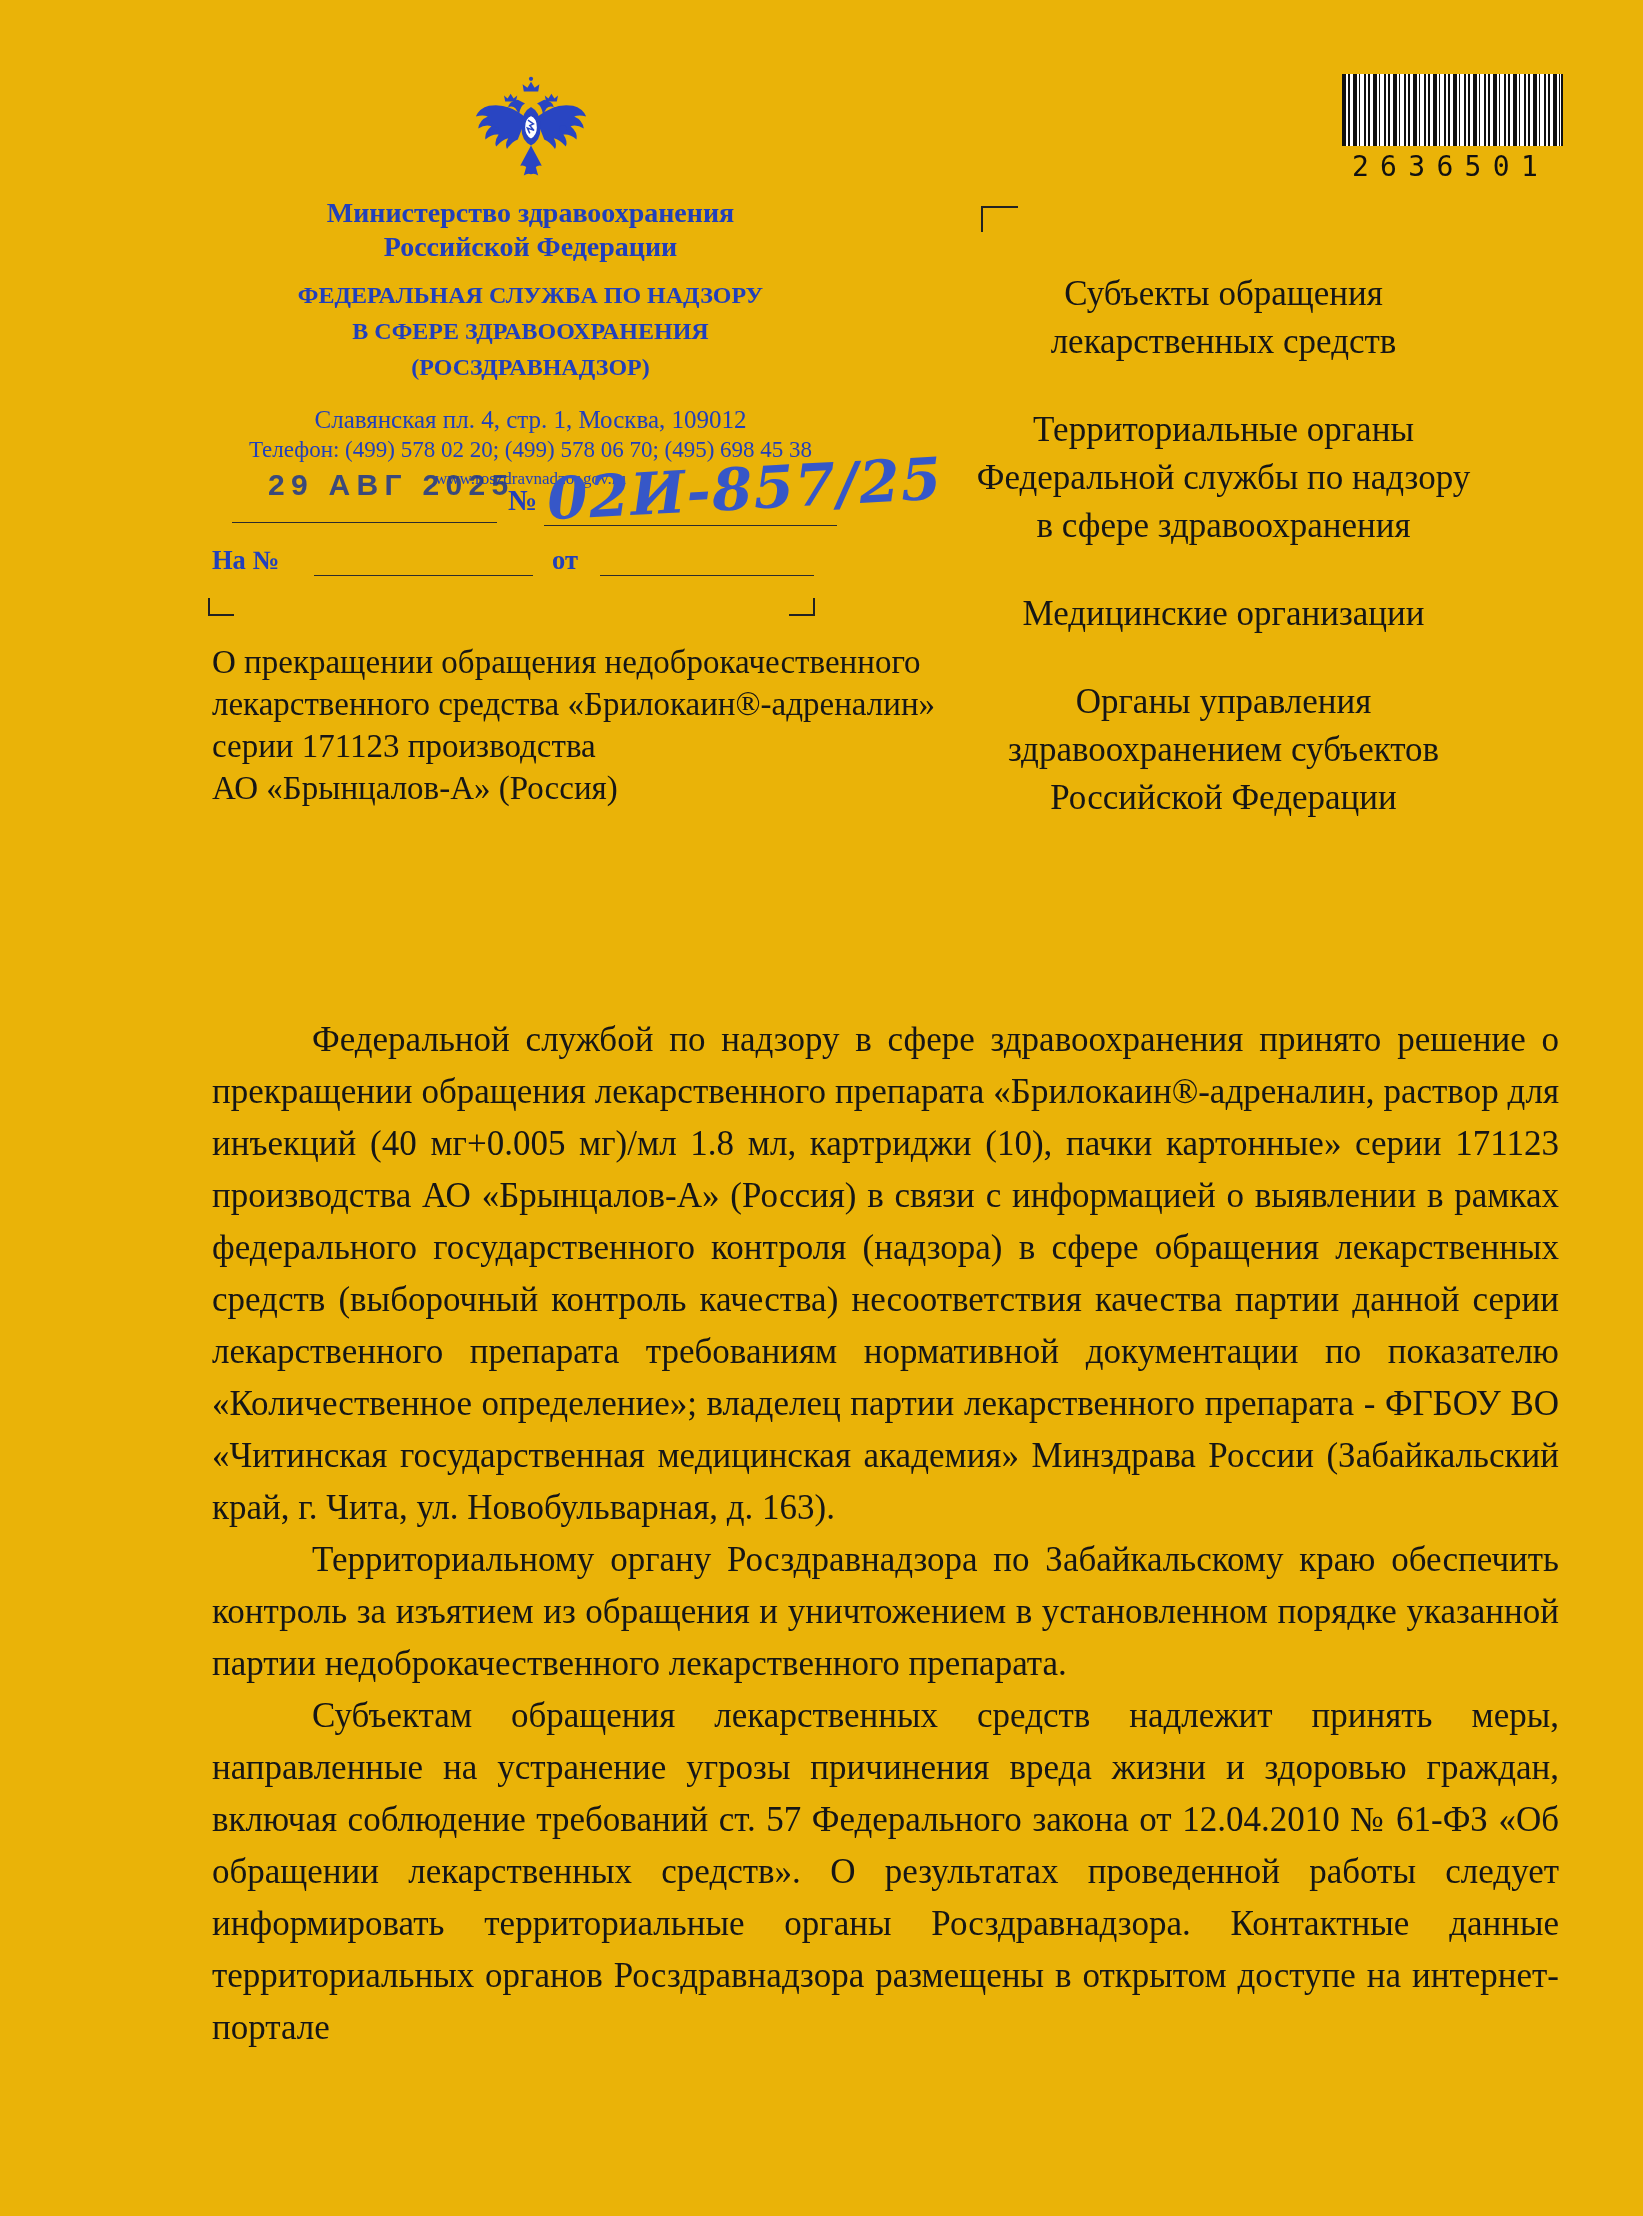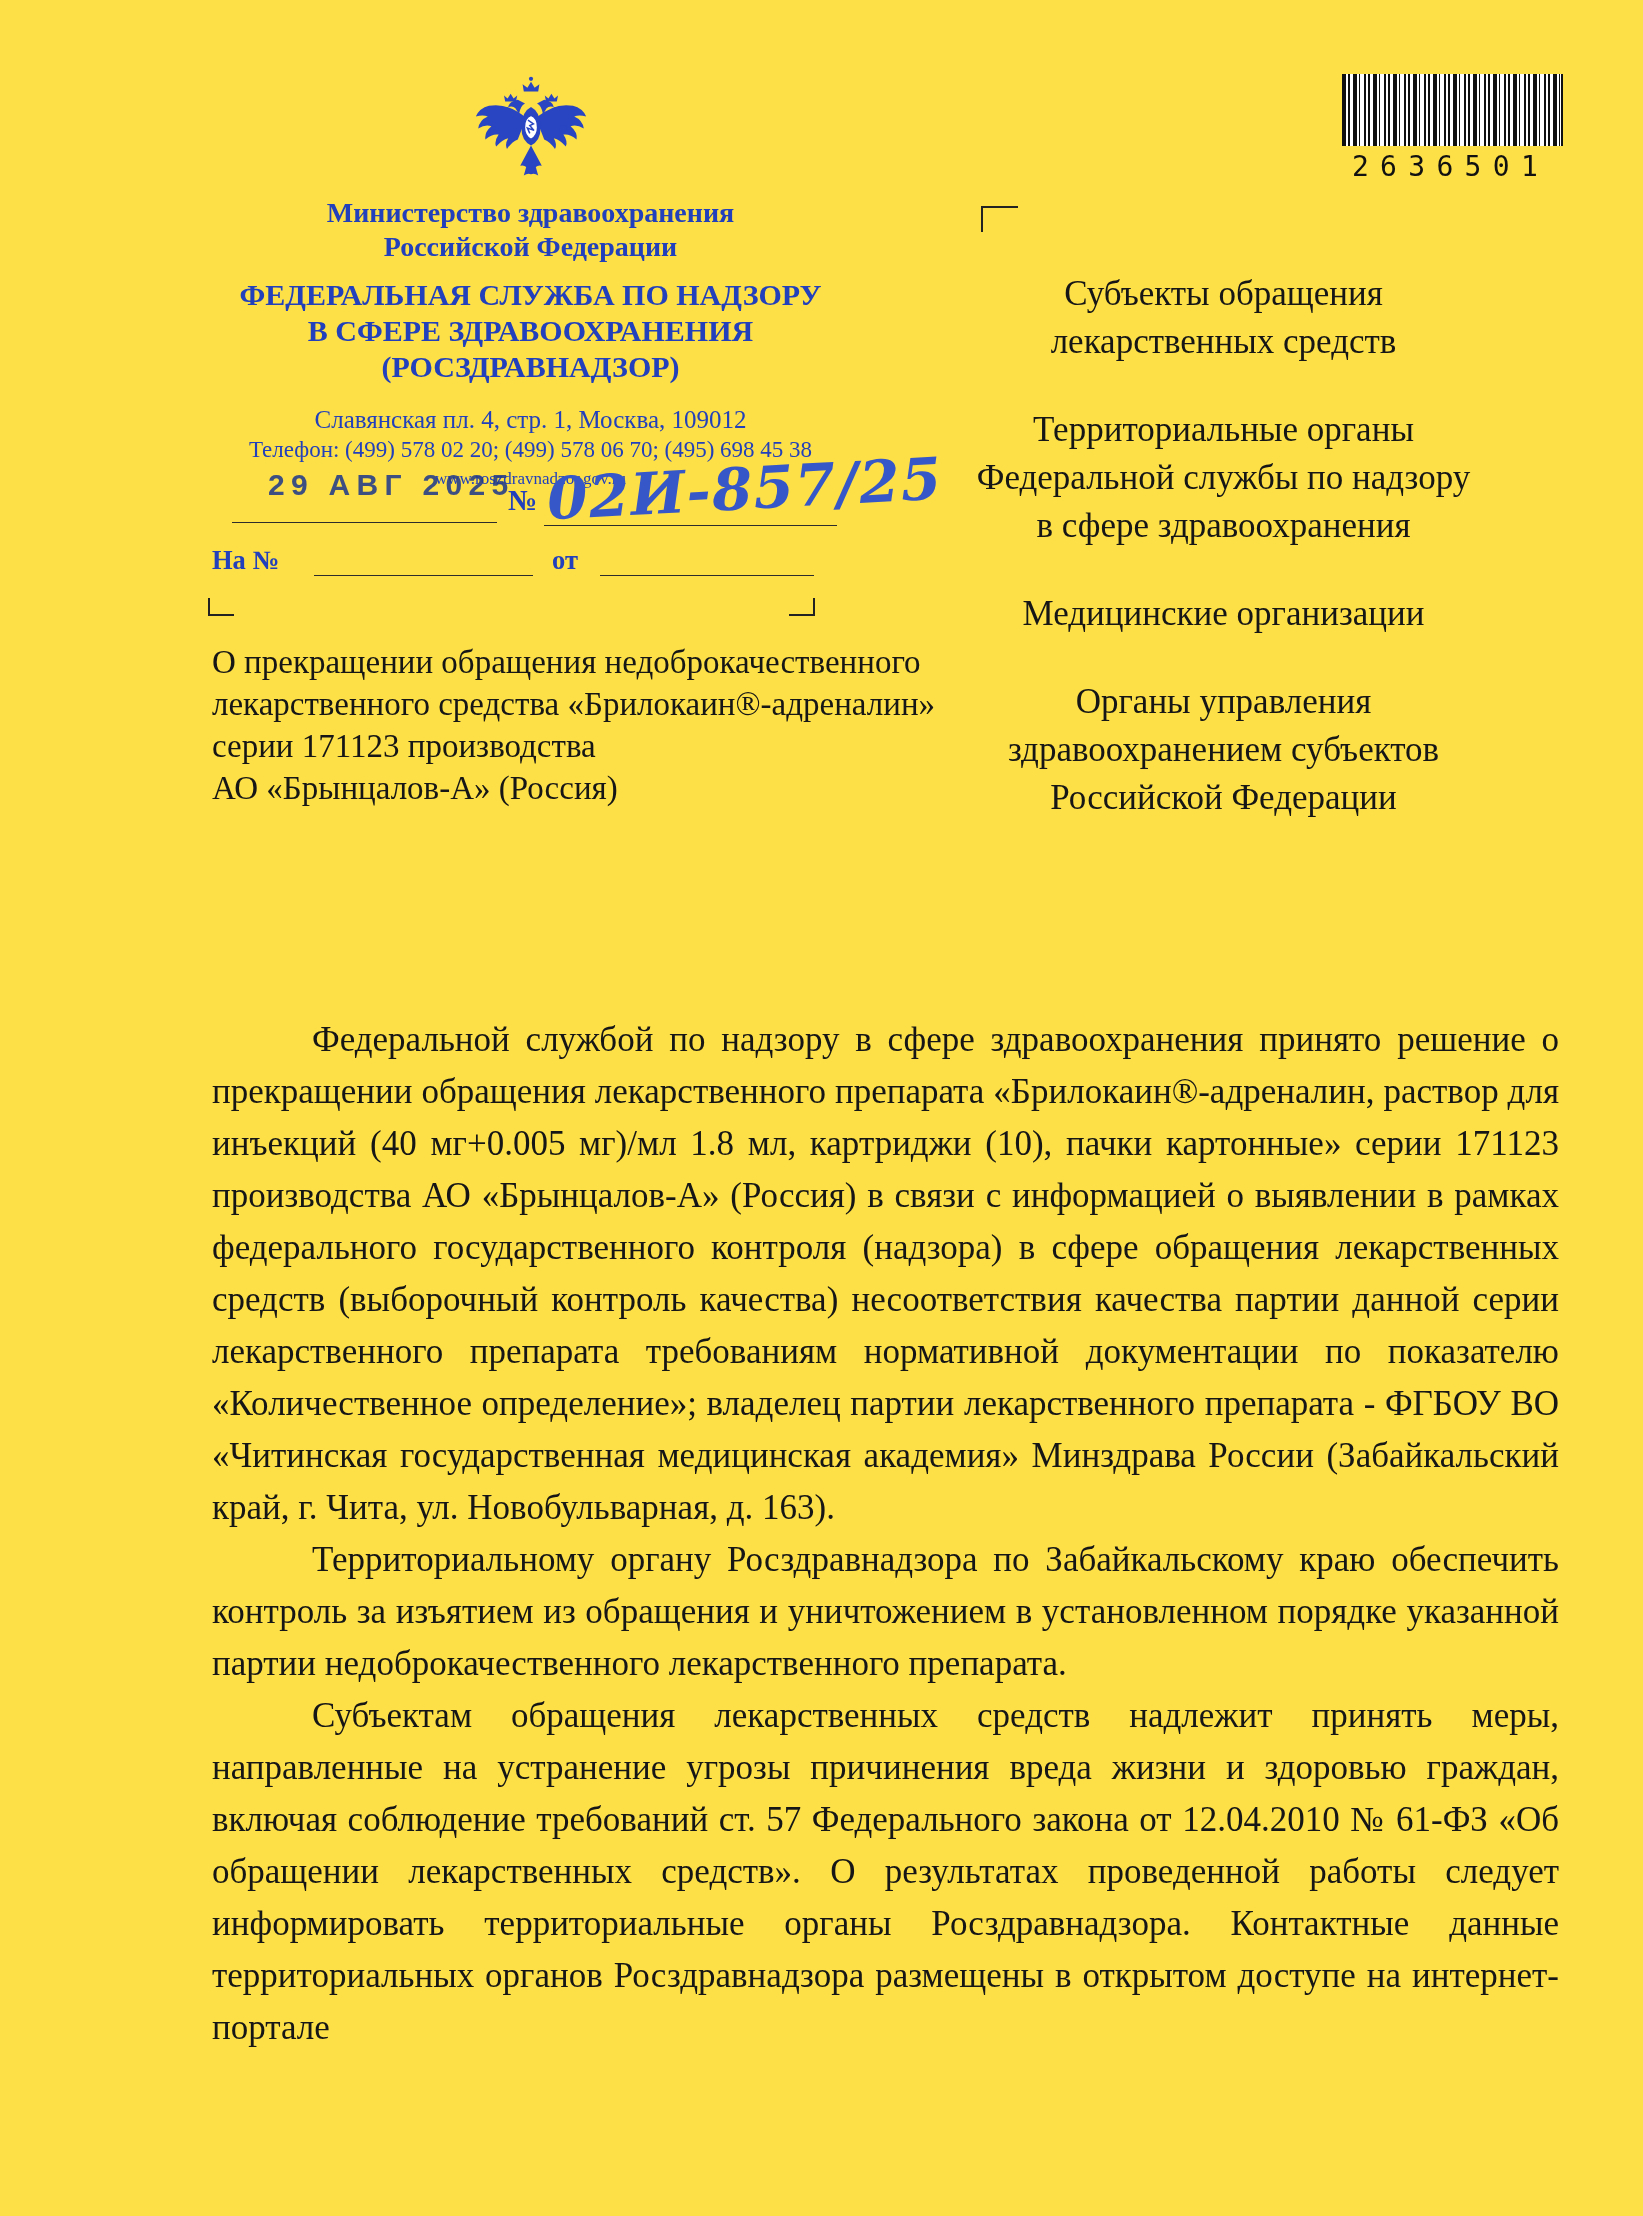--- a/index.html
+++ b/index.html
@@ -1,20 +1,20 @@
 <!DOCTYPE html>
 <html style="font-size:10px"><head>
 <meta charset="utf-8">
 <style>
   html, body { margin: 0; padding: 0; background: #ffffff; }
   .page {
     position: relative;
     width: 1644px;
     height: 2216px;
-    background: #fde047;
+    background: #eab308;
     font-family: "Liberation Serif", "DejaVu Serif", serif;
     color: #1d1d1f;
     overflow: hidden;
   }
 
   
   .barcode { position: absolute; left: 1342px; top: 74px; width: 217px; }
   .barcode-bars {
     width: 217px; height: 72px;
     background: repeating-linear-gradient(90deg,
@@ -34,21 +34,21 @@
     text-align: center;
   }
 
   
   .letterhead {
     position: absolute; left: 212px; top: 71px; width: 637px;
     text-align: center; color: #2240bb;
   }
   .emblem { display: block; margin: 0 auto; }
   .ministry { margin-top: 5px; font-weight: bold; font-size: 28px; line-height: 34px; }
-  .service  { margin-top: 12.6px; font-weight: bold; font-size: 30px; line-height: 36px; }
+  .service  { margin-top: 12.6px; font-weight: bold; font-size: 24px; line-height: 36px; }
   .addr     { margin-top: 19px; font-size: 25px; line-height: 31.5px; }
   .phones   { font-size: 23px; line-height: 29px; }
   .site     { font-size: 17px; line-height: 29px; }
 
   
   .stamp-date {
     position: absolute; left: 268px; top: 468px;
     font-family: Liberation Sans, sans-serif;
     font-weight: bold; font-size: 30px; letter-spacing: 6.3px;
     color: rgba(34, 58, 138, 0.88);

